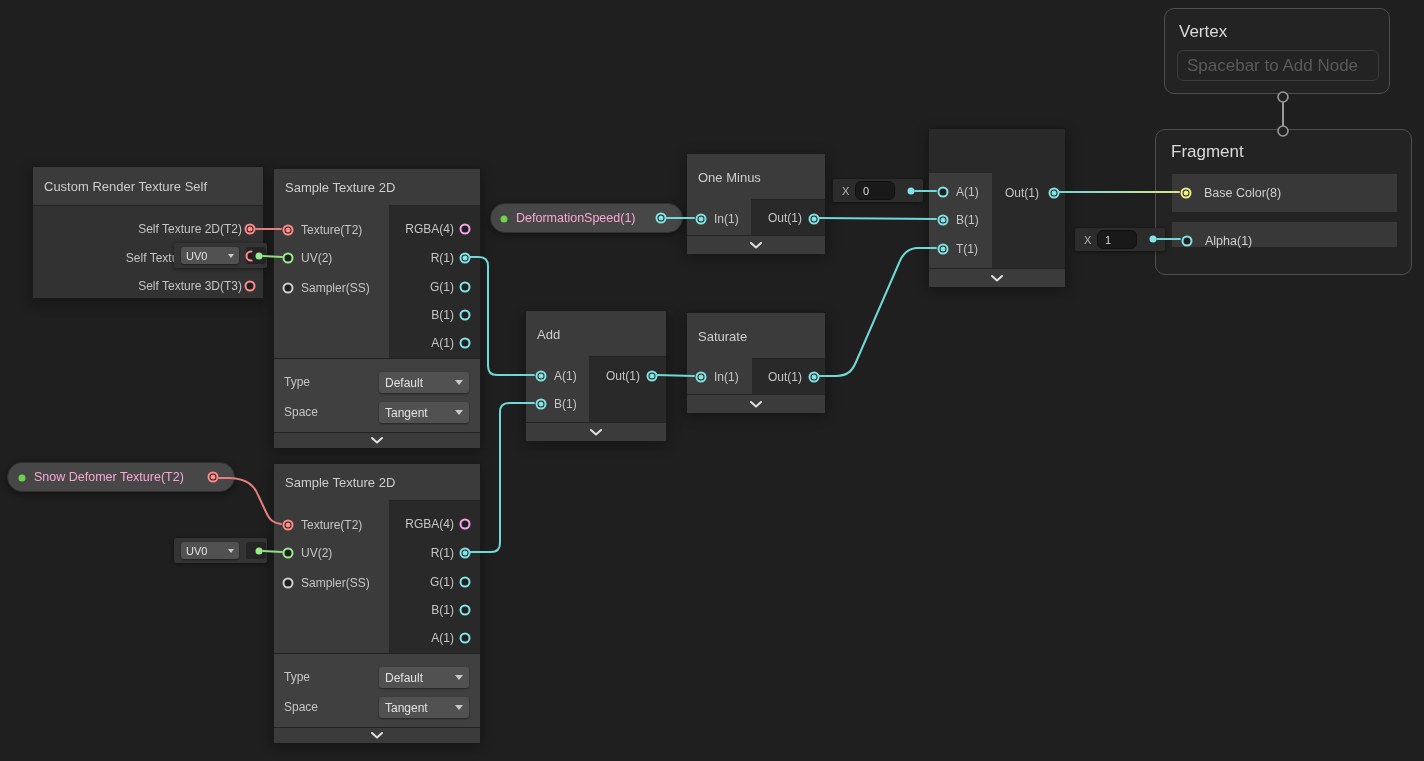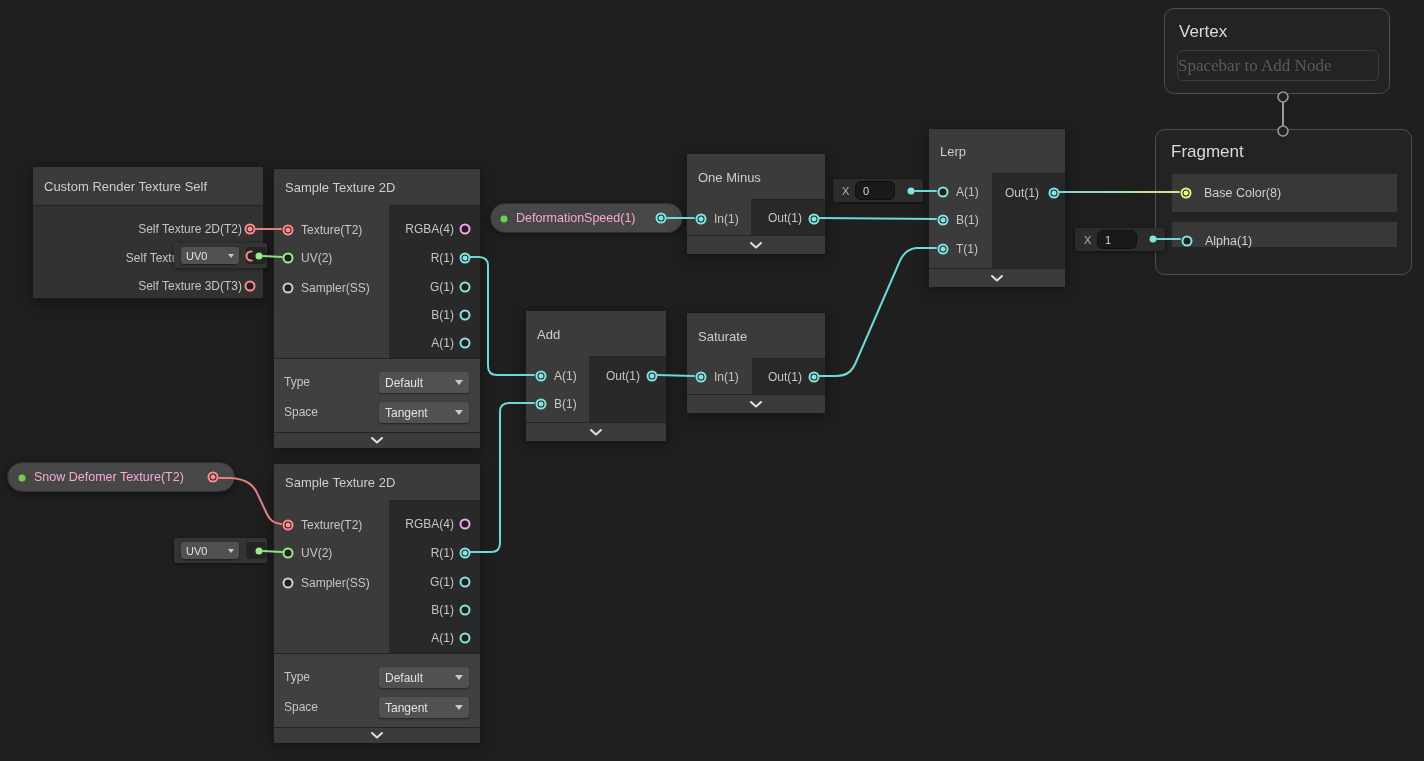--- a/index.html
+++ b/index.html
@@ -35,21 +35,21 @@
   .uvw{position:absolute;background:#343434;border-radius:2px;box-shadow:0 1px 4px rgba(0,0,0,.5);}
   .uvinset{position:absolute;background:#242424;border-radius:3px;}
   .xw{position:absolute;background:#2C2C2C;border-radius:2px;box-shadow:0 1px 4px rgba(0,0,0,.5);}
   .xlabel{position:absolute;top:50%;transform:translateY(-50%);font-size:11px;color:#B5B5B5;}
   .xbox{position:absolute;background:#191919;border:1px solid #101010;border-radius:6px;color:#D8D8D8;font-size:11px;
         display:flex;align-items:center;padding-left:7px;box-sizing:border-box;}
   
   .ctx{position:absolute;background:#232323;border:1px solid #4E4E4E;border-radius:10px;box-sizing:border-box;}
   .ctx-title{position:absolute;font-size:17px;color:#DADADA;white-space:nowrap;}
   .ph{position:absolute;border:1px solid #3C3C3C;border-radius:6px;color:#5A5A5A;font-size:17px;display:flex;align-items:center;
-      padding-left:0;box-sizing:border-box;font-family:Liberation Serif, serif;}
+      padding-left:9px;box-sizing:border-box;}
   .frag-row{position:absolute;background:#383838;}
   .frag-row .lbl{font-size:12.5px;color:#CFCFCF;}
   
   .node,.pill,.ctx{z-index:2;}
   .uvw,.xw{z-index:6;}
   #wires{position:absolute;left:0;top:0;z-index:10;pointer-events:none;}
 </style>
 </head>
 <body>
 
@@ -202,23 +202,20 @@
     <span class="lbl r" style="right:23px;top:64px;">Out(1)</span>
     <span class="p f c-t" style="left:127px;top:64px;"></span>
     <div class="chev" style="top:81px;height:18px;">
       <svg width="12" height="7" viewBox="0 0 12 7">
           <polyline points="1,1 6,5.5 11,1" fill="none" stroke="#E0E0E0" stroke-width="2" stroke-linecap="round" stroke-linejoin="round"></polyline>
         </svg>
     </div>
   </div>
 
   <div class="node" style="left:928px;top:128px;width:138px;height:158px;">
-    <div class="titlebar" style="height:44px;">
-      <span class="ntitle">Lerp</span>
-    </div>
     <div class="incol" style="left:0;top:44px;width:63px;height:95px;"></div>
     <span class="p c-t" style="left:14px;top:63px;"></span>
     <span class="lbl" style="left:27px;top:63px;">A(1)</span>
     <span class="p f c-t" style="left:14px;top:91px;"></span>
     <span class="lbl" style="left:27px;top:91px;">B(1)</span>
     <span class="p f c-t" style="left:14px;top:120px;"></span>
     <span class="lbl" style="left:27px;top:120px;">T(1)</span>
     <span class="lbl r" style="right:26px;top:64px;">Out(1)</span>
     <span class="p f c-t" style="left:125px;top:64px;"></span>
     <div class="chev" style="top:139px;height:18px;">

